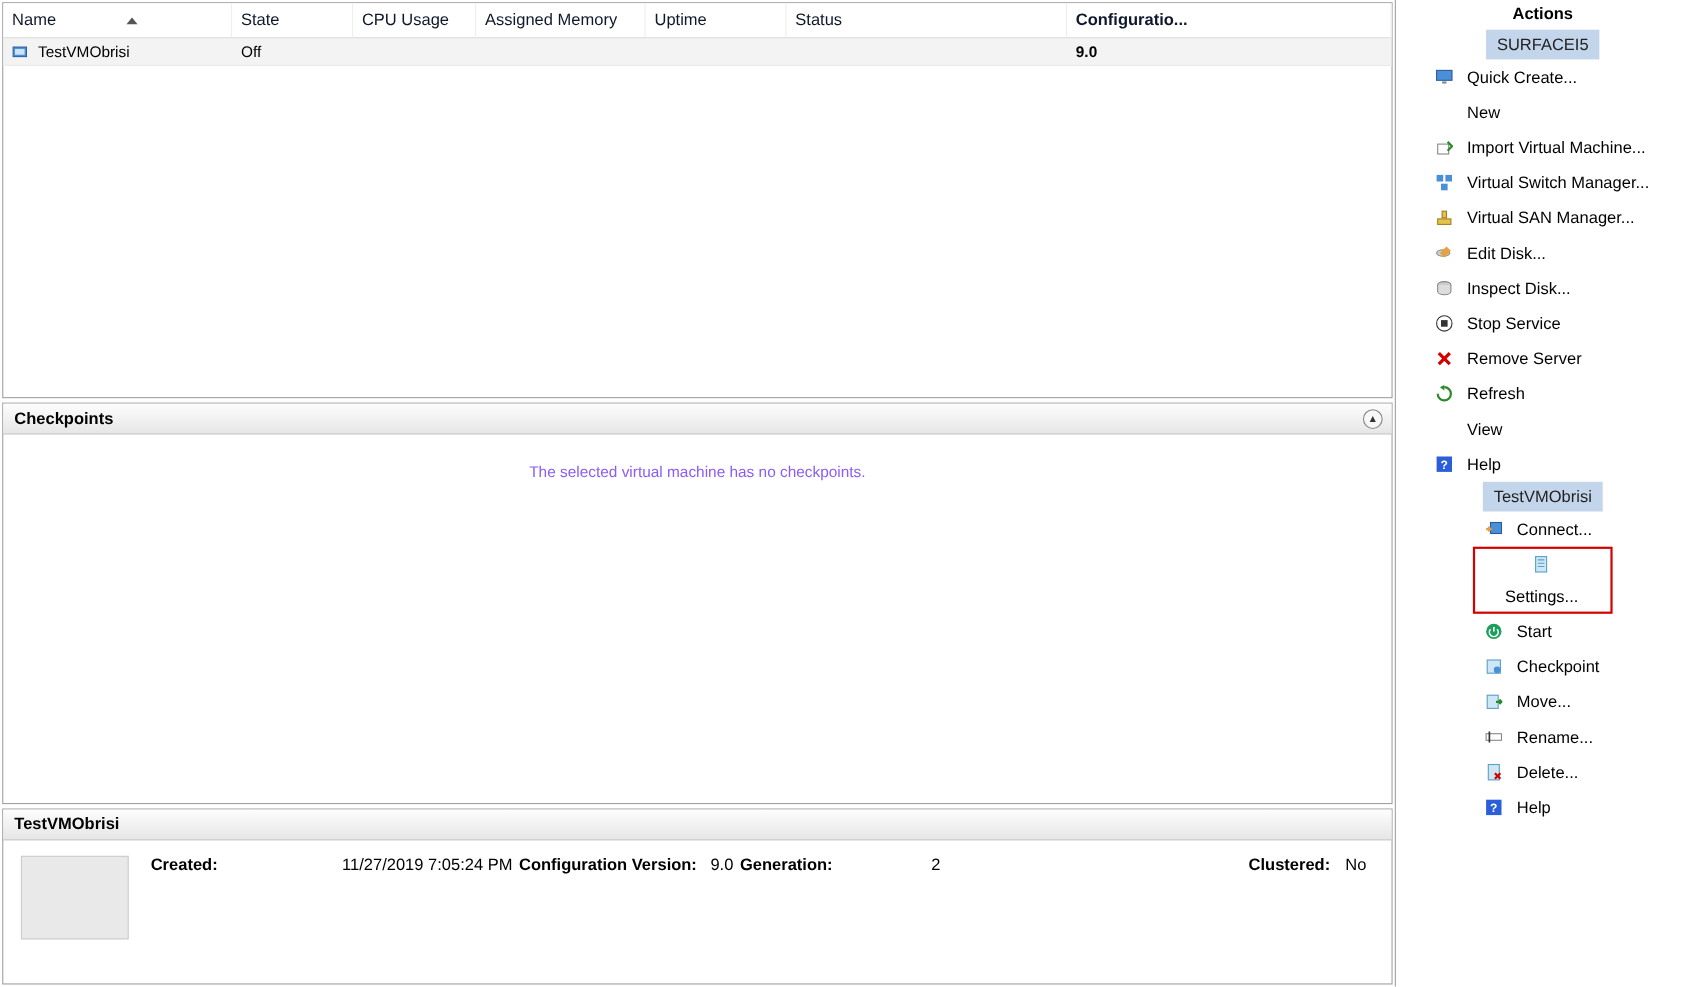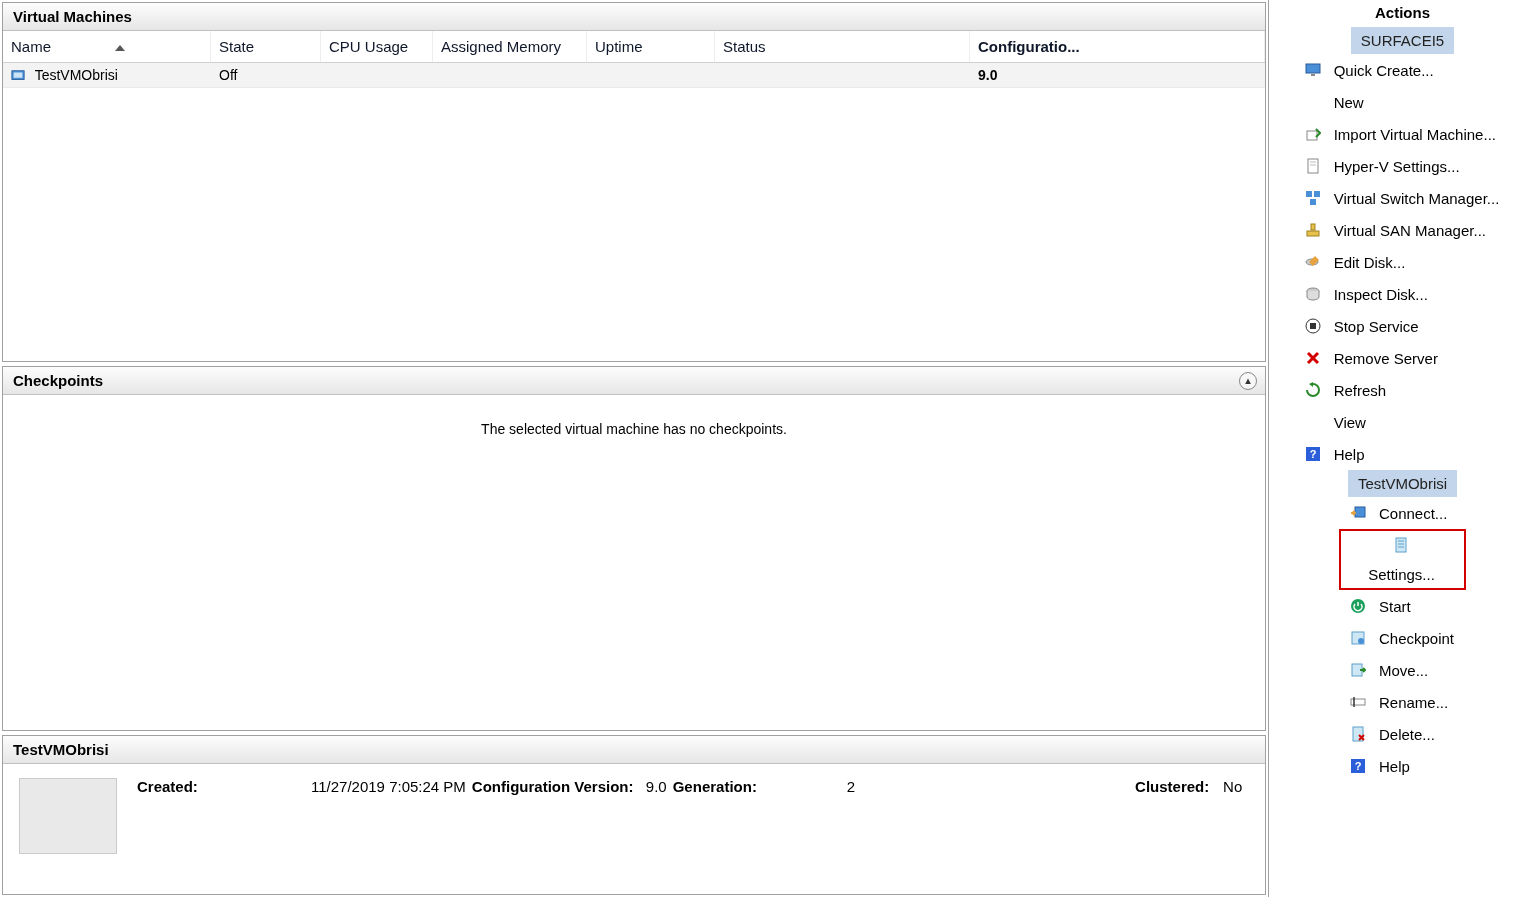--- a/index.html
+++ b/index.html
@@ -106,21 +106,21 @@
   .col-status{ width: 255px; }
   .col-conf  { flex: 1; font-weight: bold; }
 
   .checkpoints-panel { height: 365px; }
   .checkpoints-body {
     flex:1;
     display:flex;
     align-items:flex-start;
     justify-content:center;
     padding-top:26px;
-    color:#000000;
+    color:#8b5cf6;
     font-size:14px;
   }
 
   .details-panel { flex:1; min-height: 0; }
   .details-body {
     display:flex;
     padding: 14px 16px;
     gap: 20px;
   }
   .thumb {
@@ -176,23 +176,20 @@
   }
   .action-icon svg { width:16px; height:16px; }
   .spacer-icon { width:18px; }
 </style>
 </head>
 <body>
 
 <div class="main-area">
 
   <div class="panel vm-panel">
-    <div class="panel-header">
-      <span>Virtual Machines</span>
-    </div>
     <div class="vm-table-header">
       <div class="col col-name">
         <span>Name</span>
         <span class="sort-indicator"></span>
       </div>
       <div class="col col-state">State</div>
       <div class="col col-cpu">CPU Usage</div>
       <div class="col col-mem">Assigned Memory</div>
       <div class="col col-up">Uptime</div>
       <div class="col col-status">Status</div>
@@ -282,30 +279,20 @@
           <svg viewBox="0 0 16 16">
             <rect x="2" y="5" width="10" height="9" fill="#fff" stroke="#888"></rect>
             <path d="M11 3 L15 7 L11 11" fill="none" stroke="#2a8a2a" stroke-width="2"></path>
           </svg>
         </span>
         <span>Import Virtual Machine...</span>
       </div>
       <div class="action-item">
         <span class="action-icon">
           <svg viewBox="0 0 16 16">
-            <rect x="3" y="1" width="10" height="14" fill="#fff" stroke="#888"></rect>
-            <line x1="5" y1="4" x2="11" y2="4" stroke="#bbb"></line>
-            <line x1="5" y1="7" x2="11" y2="7" stroke="#bbb"></line>
-          </svg>
-        </span>
-        <span>Hyper-V Settings...</span>
-      </div>
-      <div class="action-item">
-        <span class="action-icon">
-          <svg viewBox="0 0 16 16">
             <rect x="1" y="1" width="6" height="6" fill="#4a90d9"></rect>
             <rect x="9" y="1" width="6" height="6" fill="#4a90d9"></rect>
             <rect x="5" y="9" width="6" height="6" fill="#4a90d9"></rect>
           </svg>
         </span>
         <span>Virtual Switch Manager...</span>
       </div>
       <div class="action-item">
         <span class="action-icon">
           <svg viewBox="0 0 16 16">

